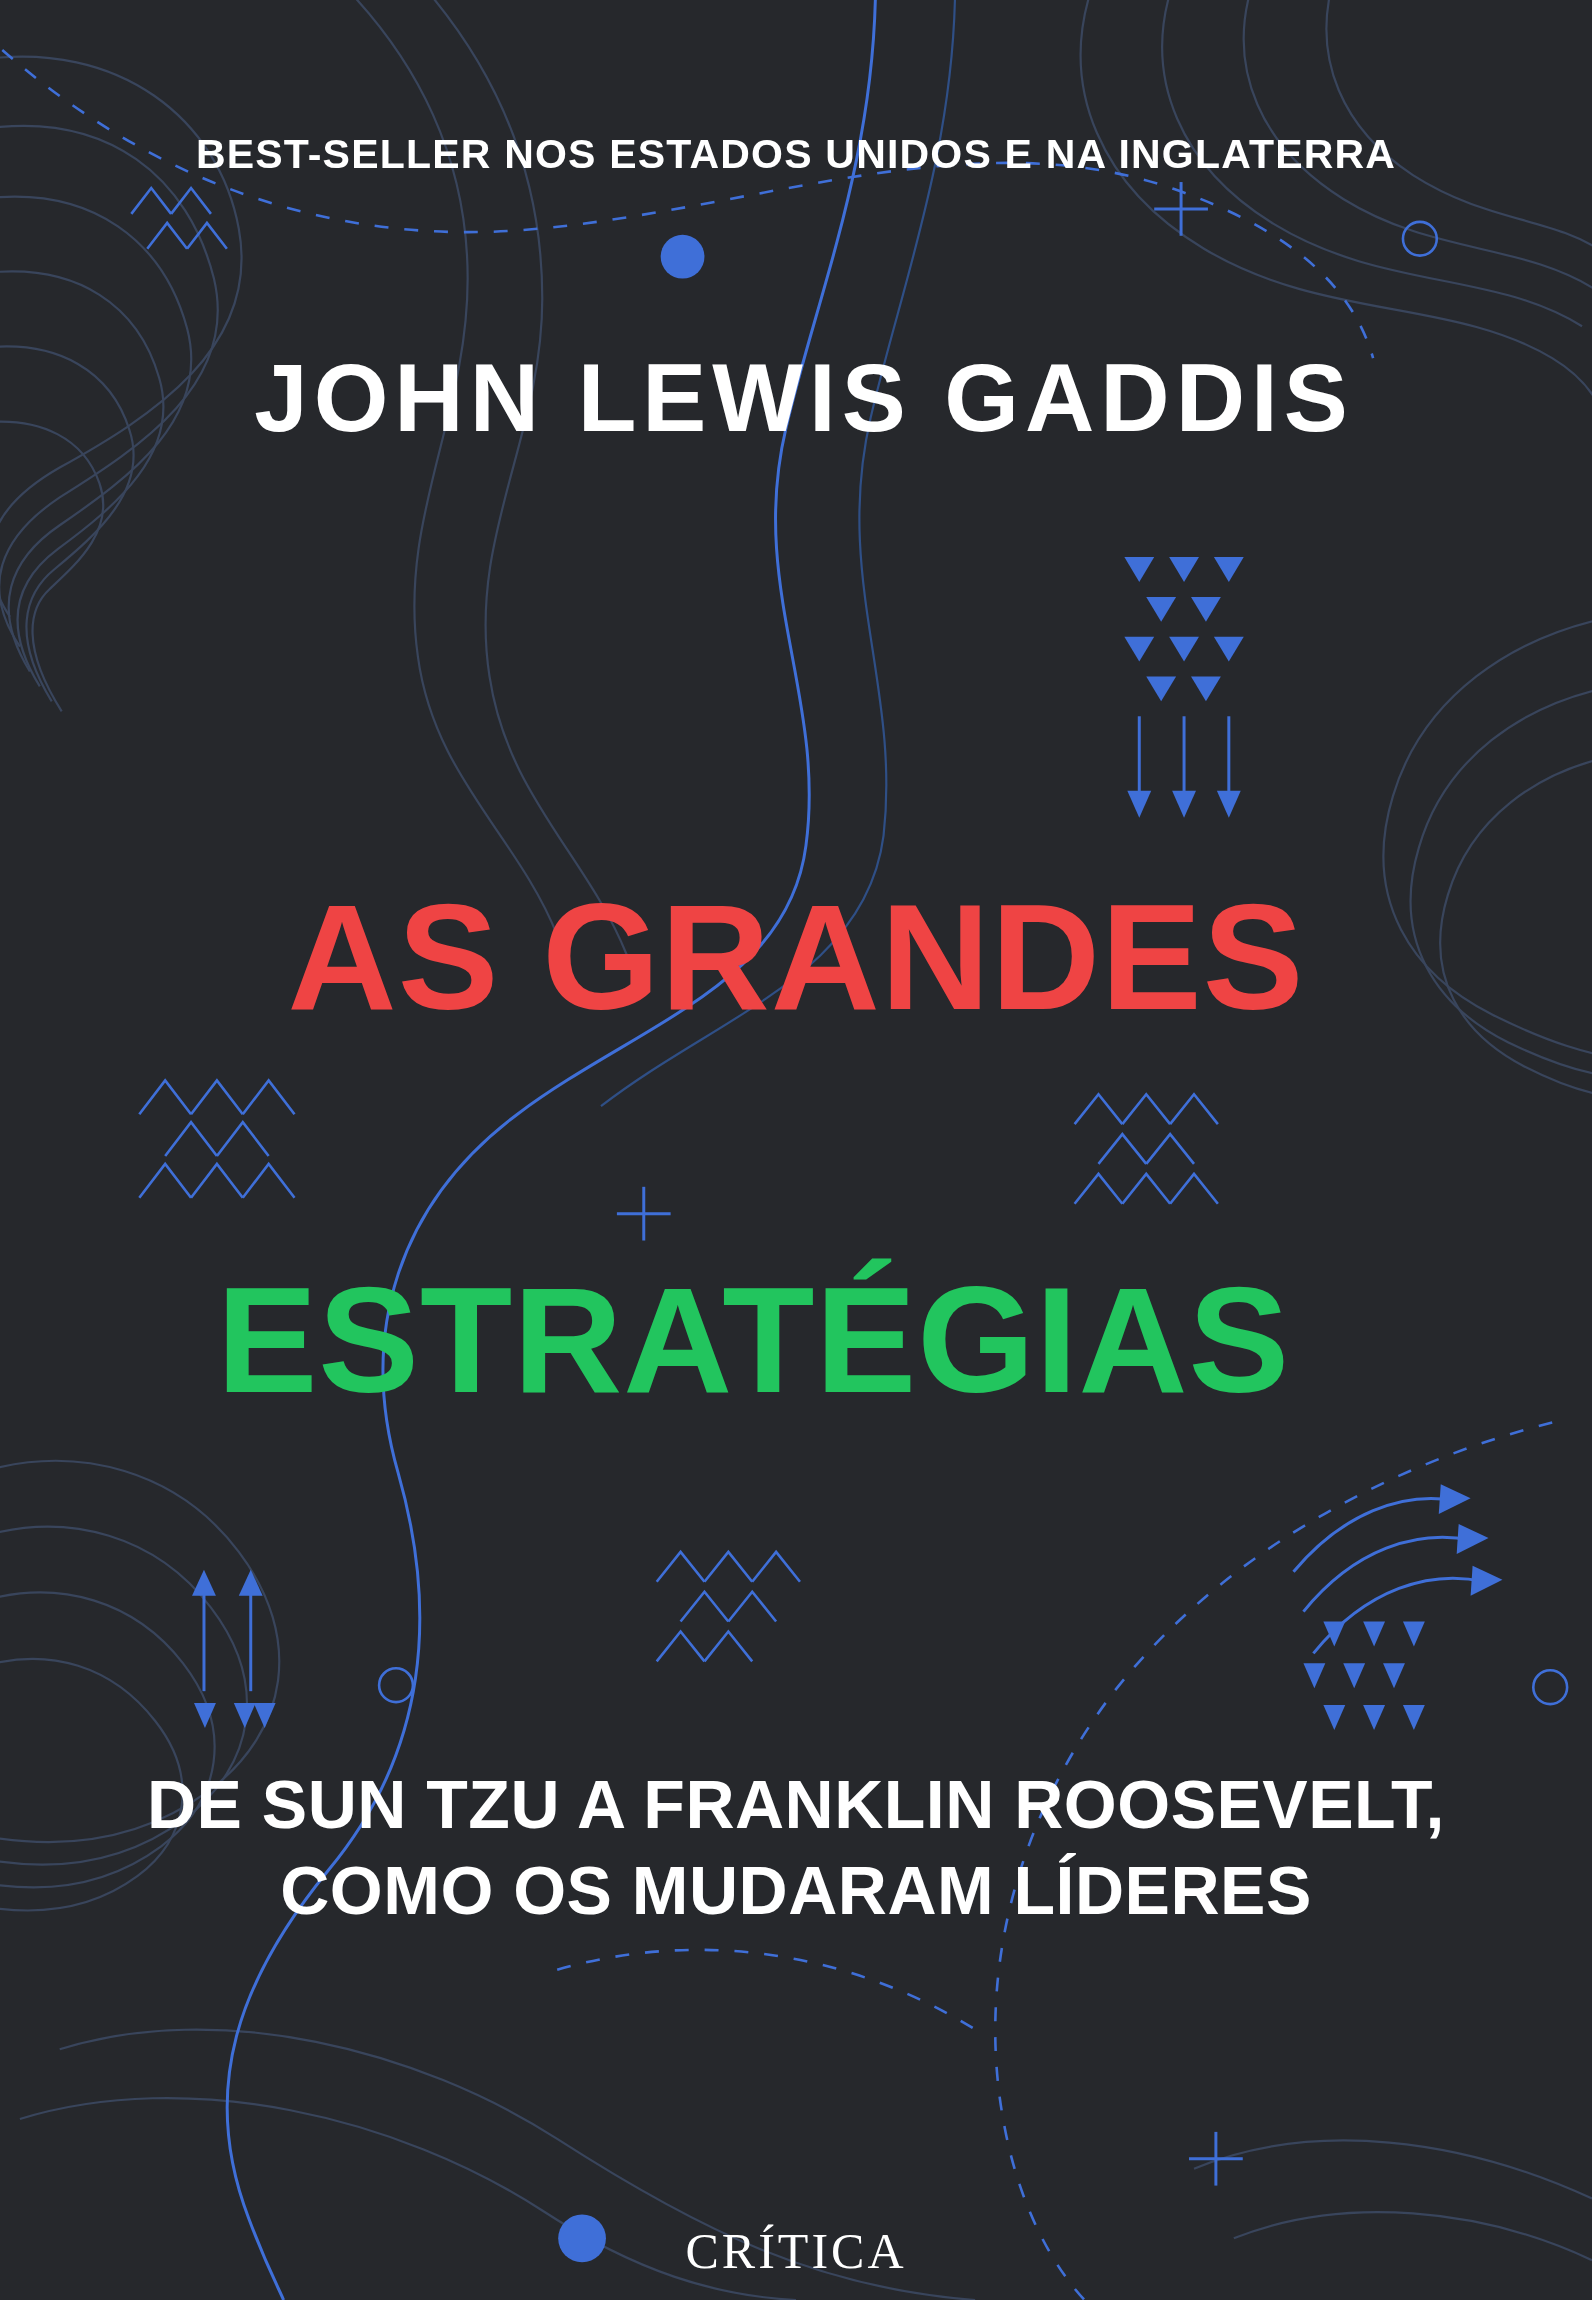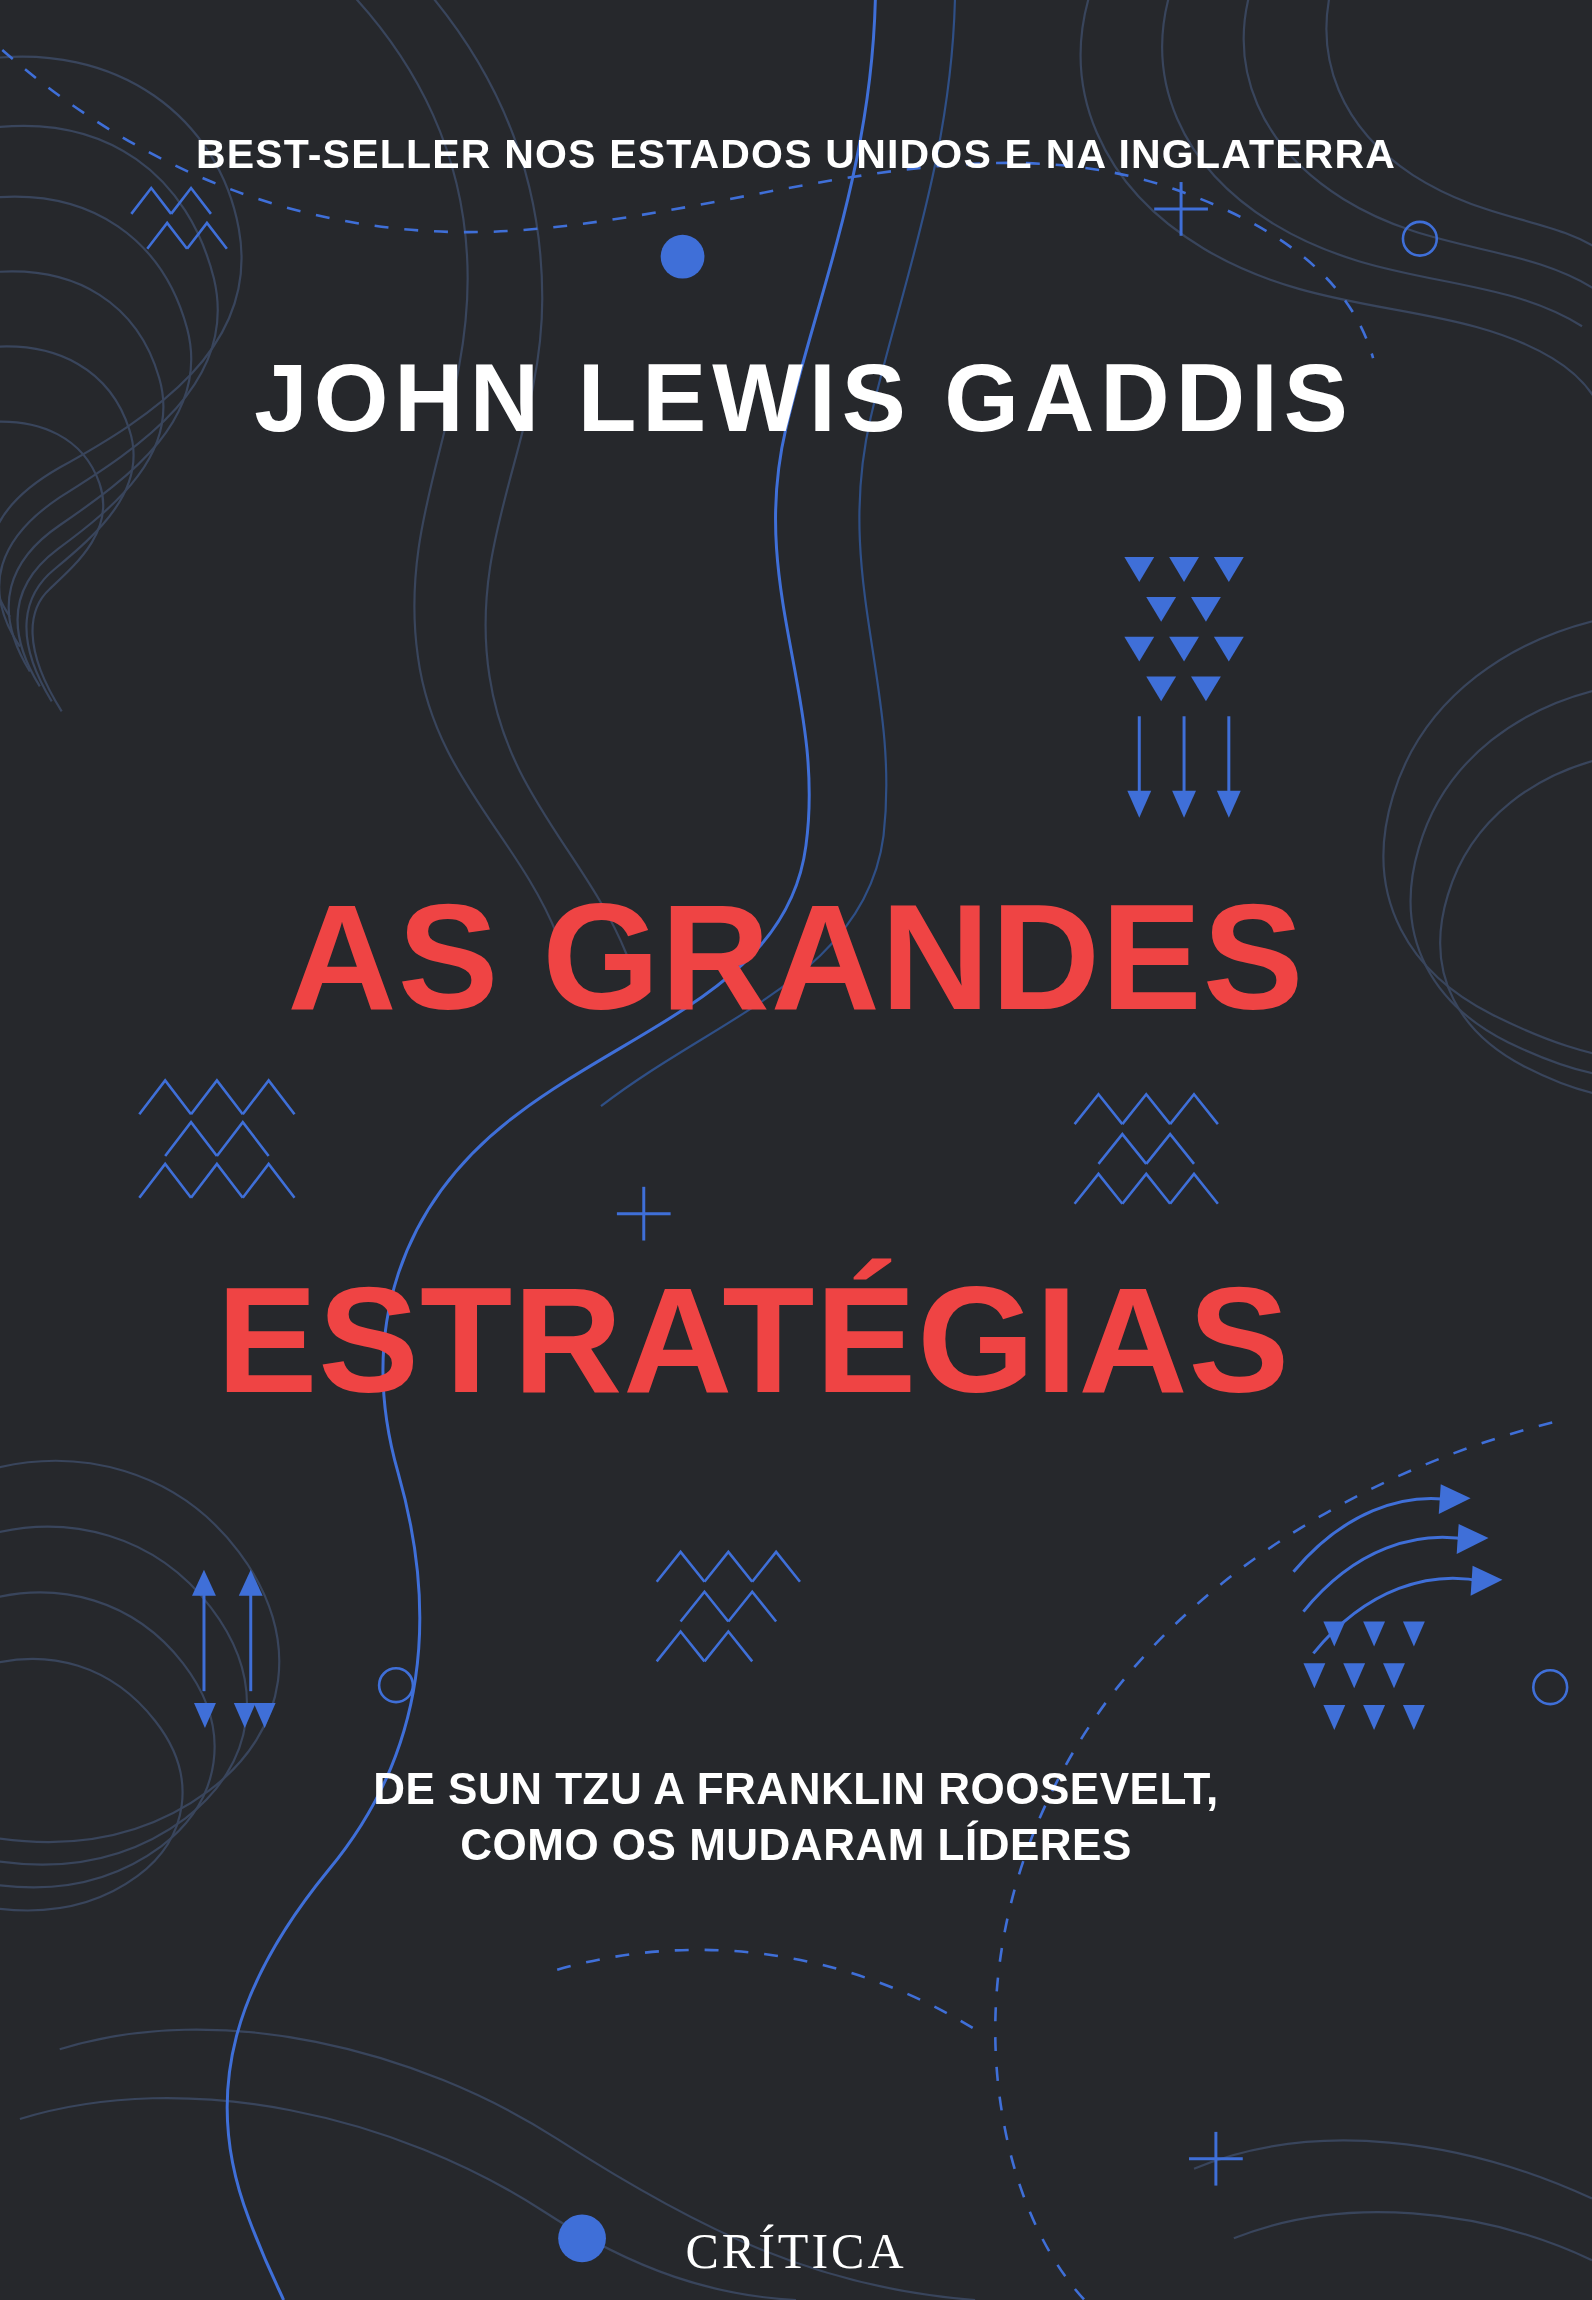--- a/index.html
+++ b/index.html
@@ -63,35 +63,35 @@
     letter-spacing: 1px;
     line-height: 1;
     white-space: nowrap;
   }
   .title-line2 {
     position: absolute;
     top: 1264px;
     left: 0;
     width: 1507px;
     text-align: center;
-    color: #ef4444;
+    color: #22c55e;
     font-size: 151px;
     font-weight: bold;
     letter-spacing: 1px;
     line-height: 1;
     white-space: nowrap;
   }
   .subtitle {
     position: absolute;
     top: 1761px;
     left: 0;
     width: 1592px;
     text-align: center;
     color: #ffffff;
-    font-size: 44px;
+    font-size: 68px;
     font-weight: bold;
     letter-spacing: 0.5px;
     line-height: 1.27;
   }
   .publisher {
     position: absolute;
     top: 2179px;
     left: 0;
     width: 1592px;
     text-align: center;

